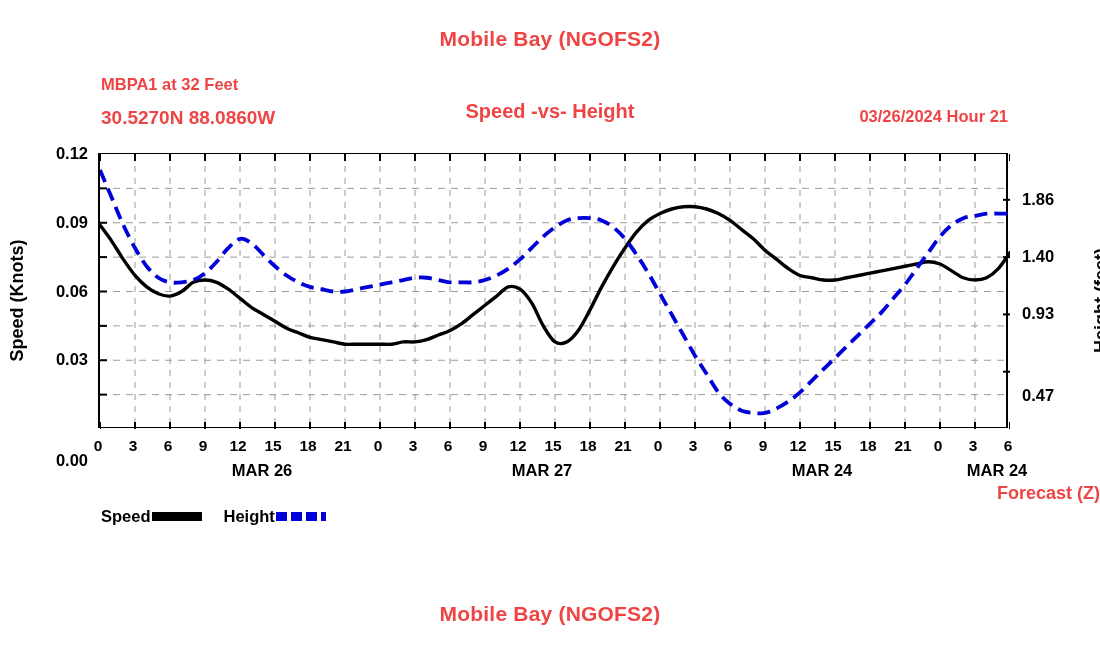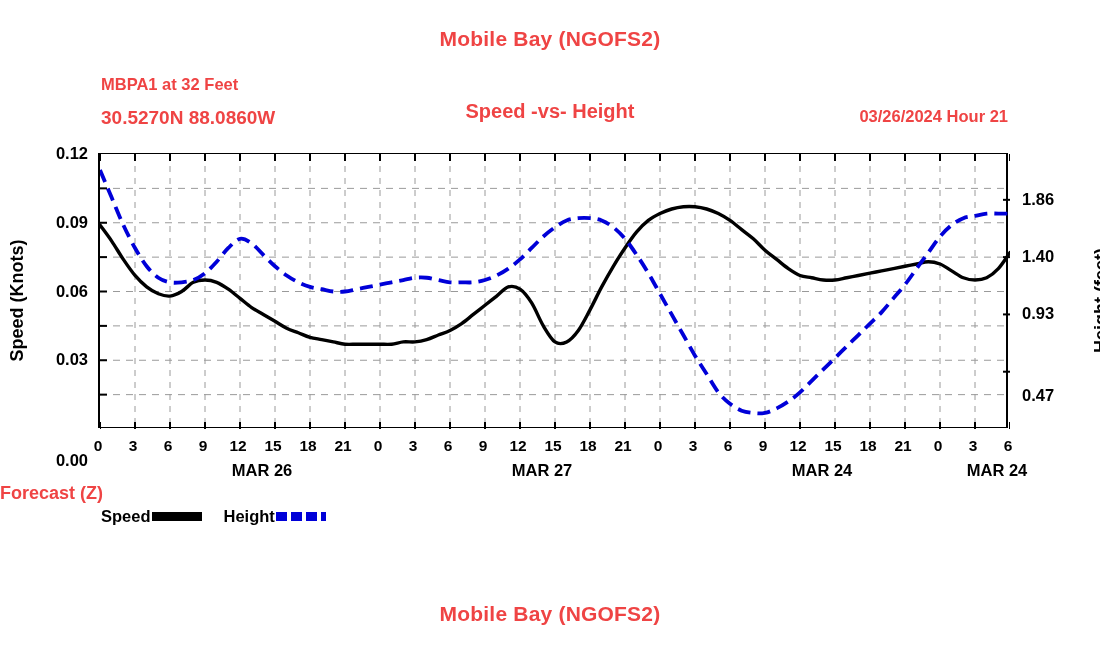--- a/index.html
+++ b/index.html
@@ -123,21 +123,21 @@
     font-size: 16.5px;
     font-weight: bold;
     transform: translateX(-50%);
     padding-left: 48px;
   }
 
   #xaxis-title {
     top: 484px;
     left: 0;
     width: 1100px;
-    text-align: left;
+    text-align: right;
     font-size: 18px;
   }
 
   #ylabel-left {
     position: absolute;
     left: -63px;
     top: 290px;
     width: 160px;
     text-align: center;
     font-size: 18px;

